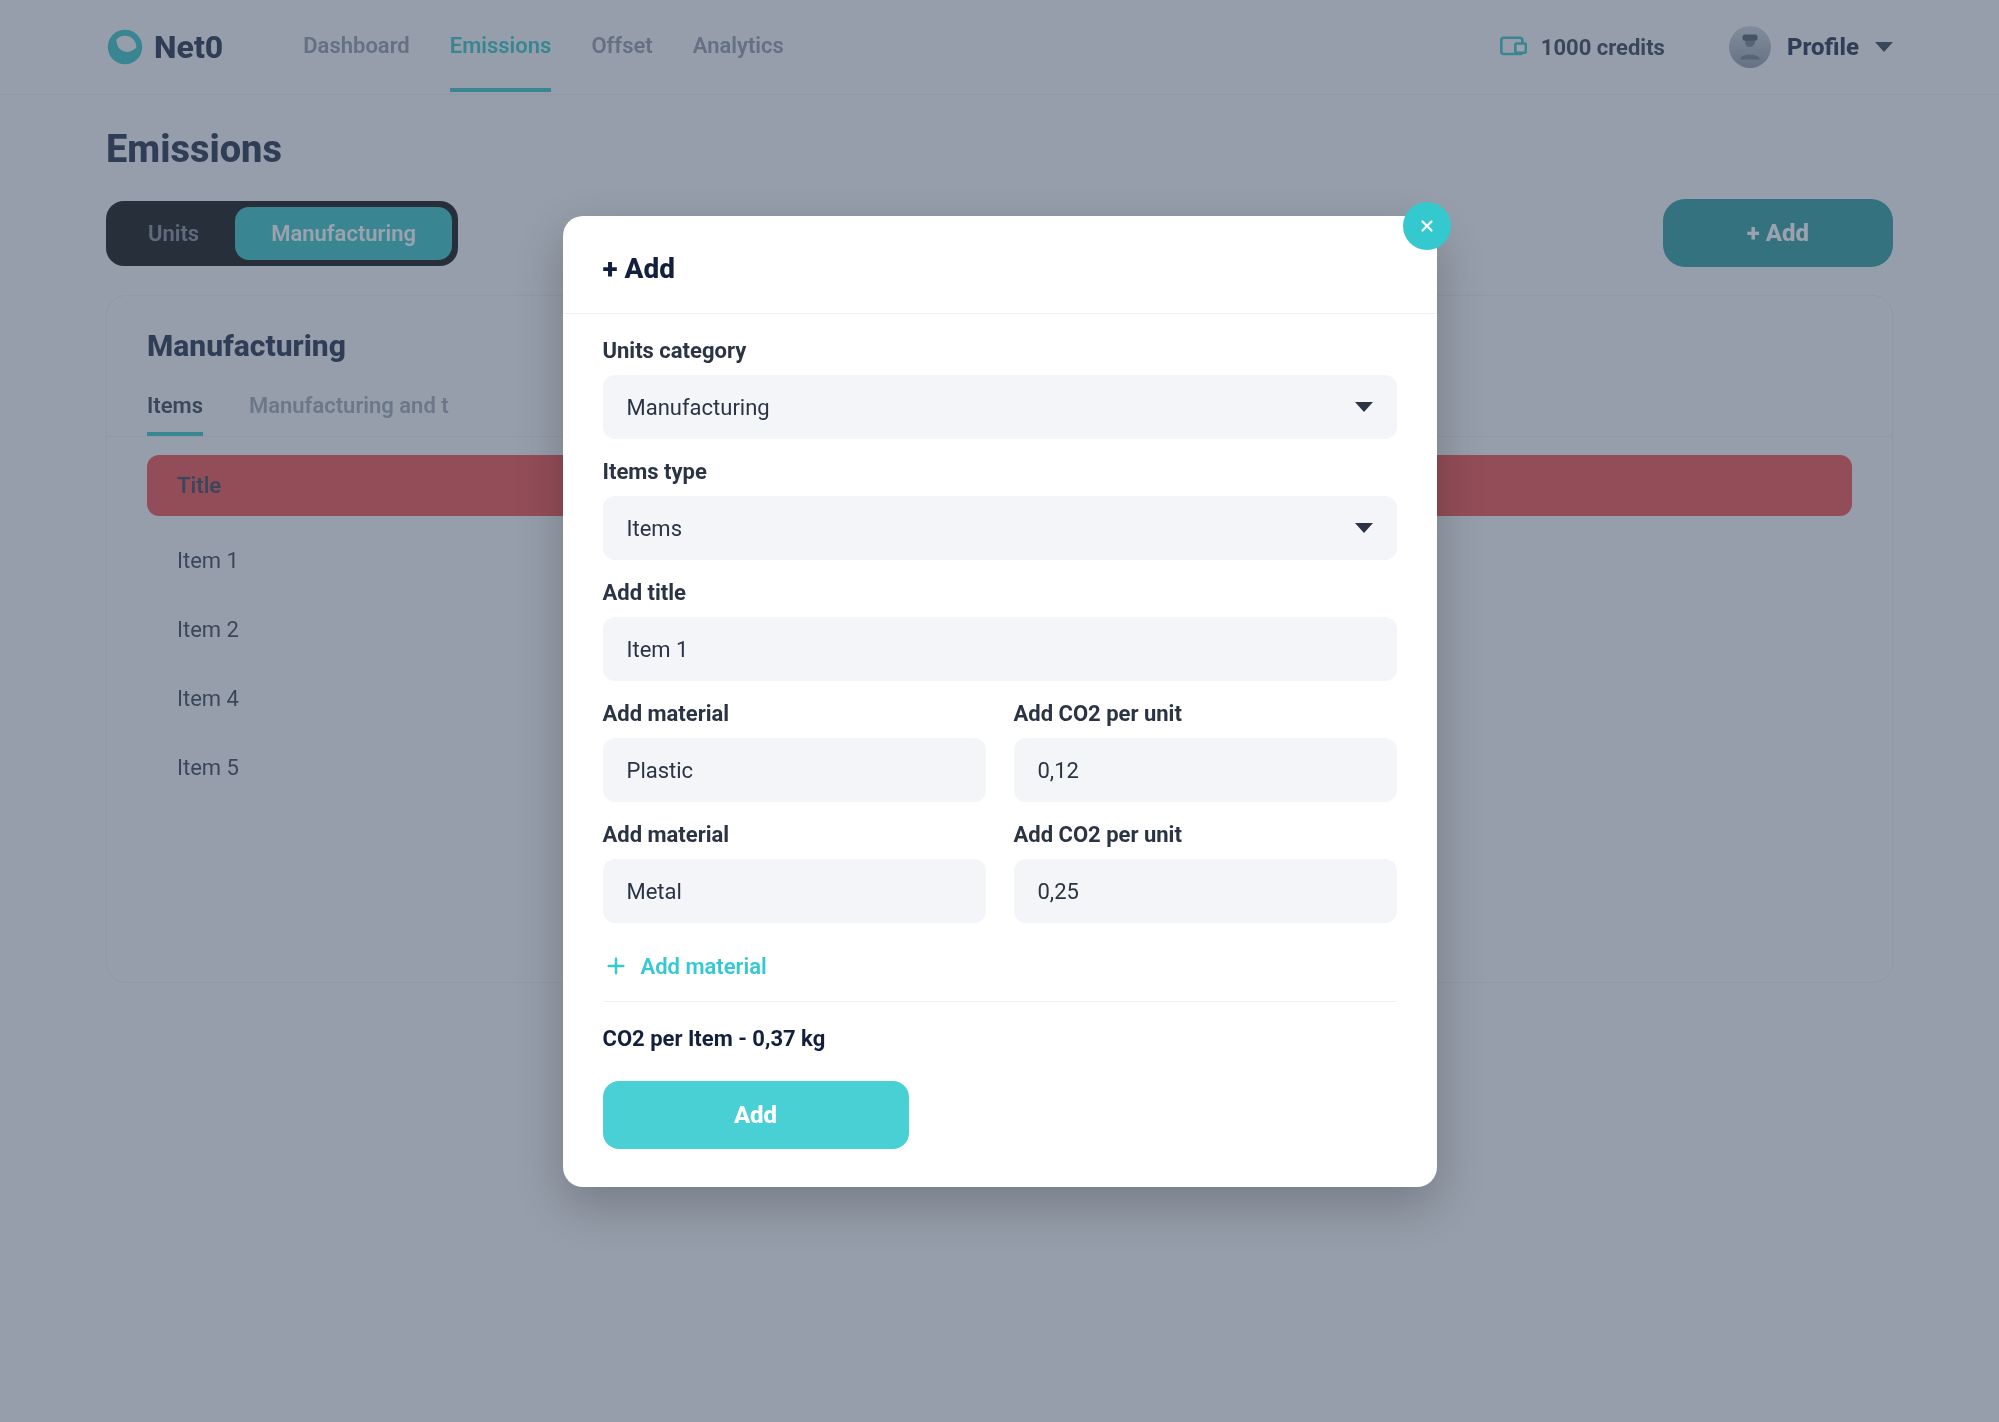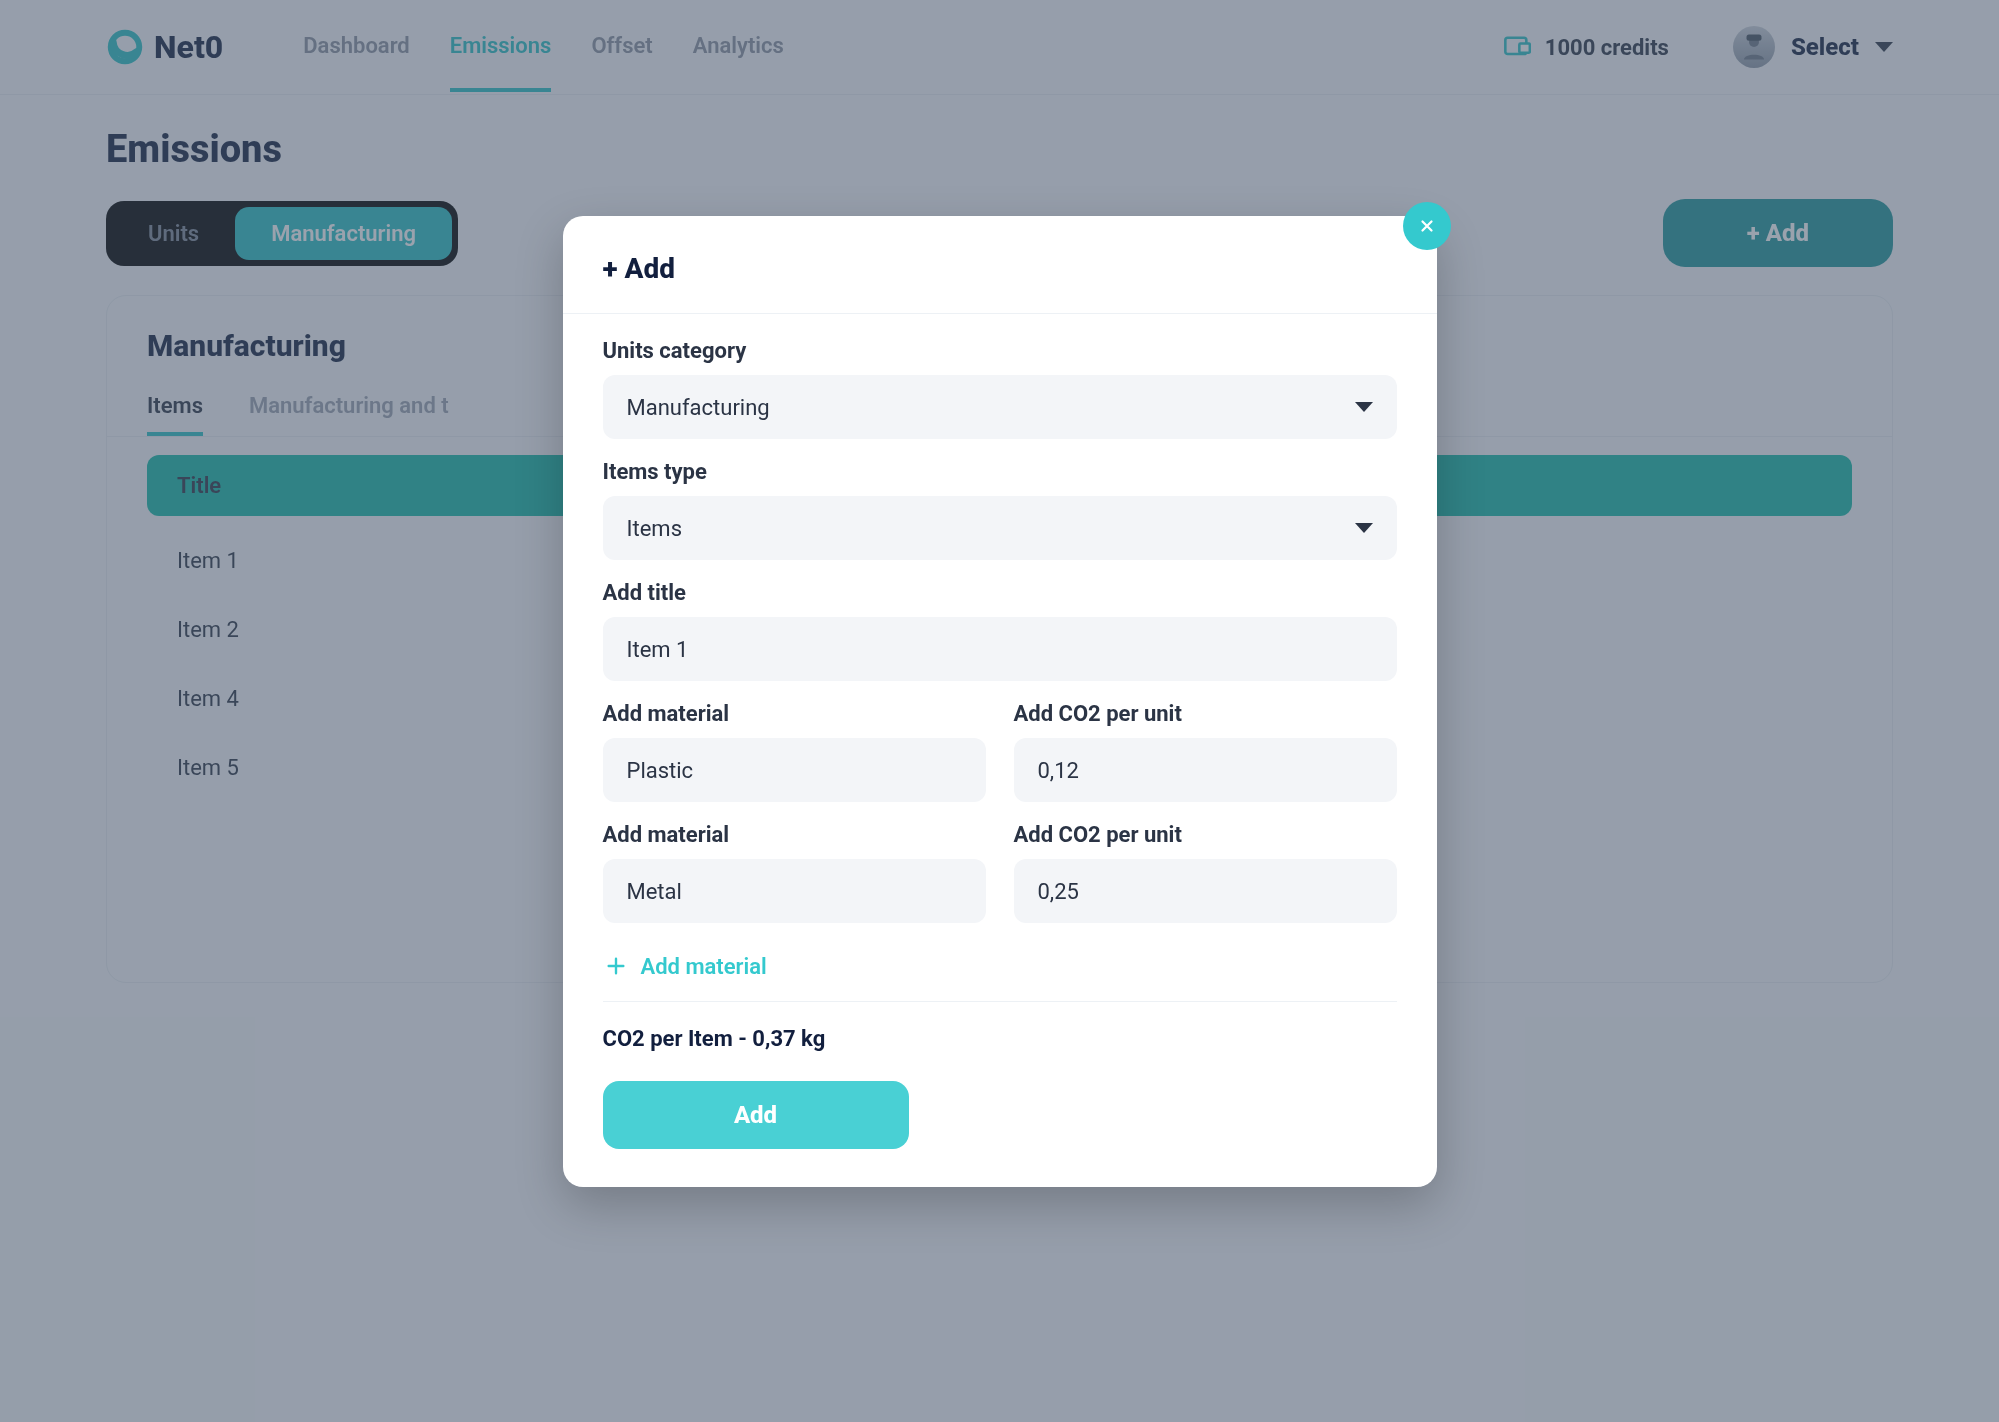--- a/index.html
+++ b/index.html
@@ -25,21 +25,21 @@
 .seg{display:inline-flex;background:#000000;border-radius:18px;padding:6px;}
 .seg button{border:none;background:transparent;padding:14px 36px;border-radius:14px;font-size:22px;font-weight:600;color:#7d8696;cursor:pointer;}
 .seg button.active{background:#28bfc4;color:#fff;}
 .add-btn{background:#1e9499;color:#fff;border:none;border-radius:22px;padding:20px 84px;font-size:24px;font-weight:800;cursor:pointer;}
 .panel{border:1px solid #e6e9ef;border-radius:20px;padding:32px 0 180px 0;}
 .panel-title{font-size:30px;font-weight:800;color:#121f3e;padding:0 40px 20px 40px;}
 .subtabs{display:flex;gap:46px;border-bottom:1px solid #e6e9ef;padding:0 40px;}
 .subtabs span{font-size:22px;color:#9aa1af;padding:10px 0 14px 0;border-bottom:4px solid transparent;font-weight:600;cursor:pointer;}
 .subtabs span.active{color:#2b3445;border-bottom-color:#28bfc4;}
 .table{padding:18px 40px 0 40px;}
-.thead{display:flex;justify-content:space-between;background:#14b8a6;border-radius:12px;padding:18px 30px;font-size:22px;font-weight:600;color:#2b3445;margin-bottom:10px;}
+.thead{display:flex;justify-content:space-between;background:#ef4444;border-radius:12px;padding:18px 30px;font-size:22px;font-weight:600;color:#2b3445;margin-bottom:10px;}
 .thead .c1{width:50%;}
 .thead .c2{width:40%;text-align:left;}
 .row{display:flex;justify-content:space-between;align-items:center;padding:22px 30px;font-size:22px;color:#2b3445;border-radius:12px;position:relative;}
 .row .c1{width:50%;}
 .row .c2{width:40%;text-align:left;}
 .row.hovered{background:#f7f9fb;}
 .row-actions{position:absolute;right:26px;display:flex;gap:20px;color:#98a0ad;}
 .icon-btn{width:28px;height:28px;cursor:pointer;}
 .cursor-pointer{position:absolute;top:73%;left:21%;color:#5d6675;}
 
@@ -88,21 +88,21 @@
       <span>1000 credits</span>
     </div>
     <div class="profile">
       <div class="avatar">
         <svg width="30" height="30" viewBox="0 0 24 24">
             <circle cx="12" cy="8" r="4" fill="#6b7785"></circle>
             <path d="M4 22c0-5 16-5 16 0" fill="#6b7785"></path>
             <rect x="6" y="2" width="12" height="5" rx="2" fill="#44505e"></rect>
           </svg>
       </div>
-      <span class="profile-label">Select</span>
+      <span class="profile-label">Profile</span>
       <span class="caret"></span>
     </div>
   </div>
 </div>
 
 <div class="page">
   <h1 class="page-title">Emissions</h1>
 
   <div class="toolbar">
     <div class="seg">

